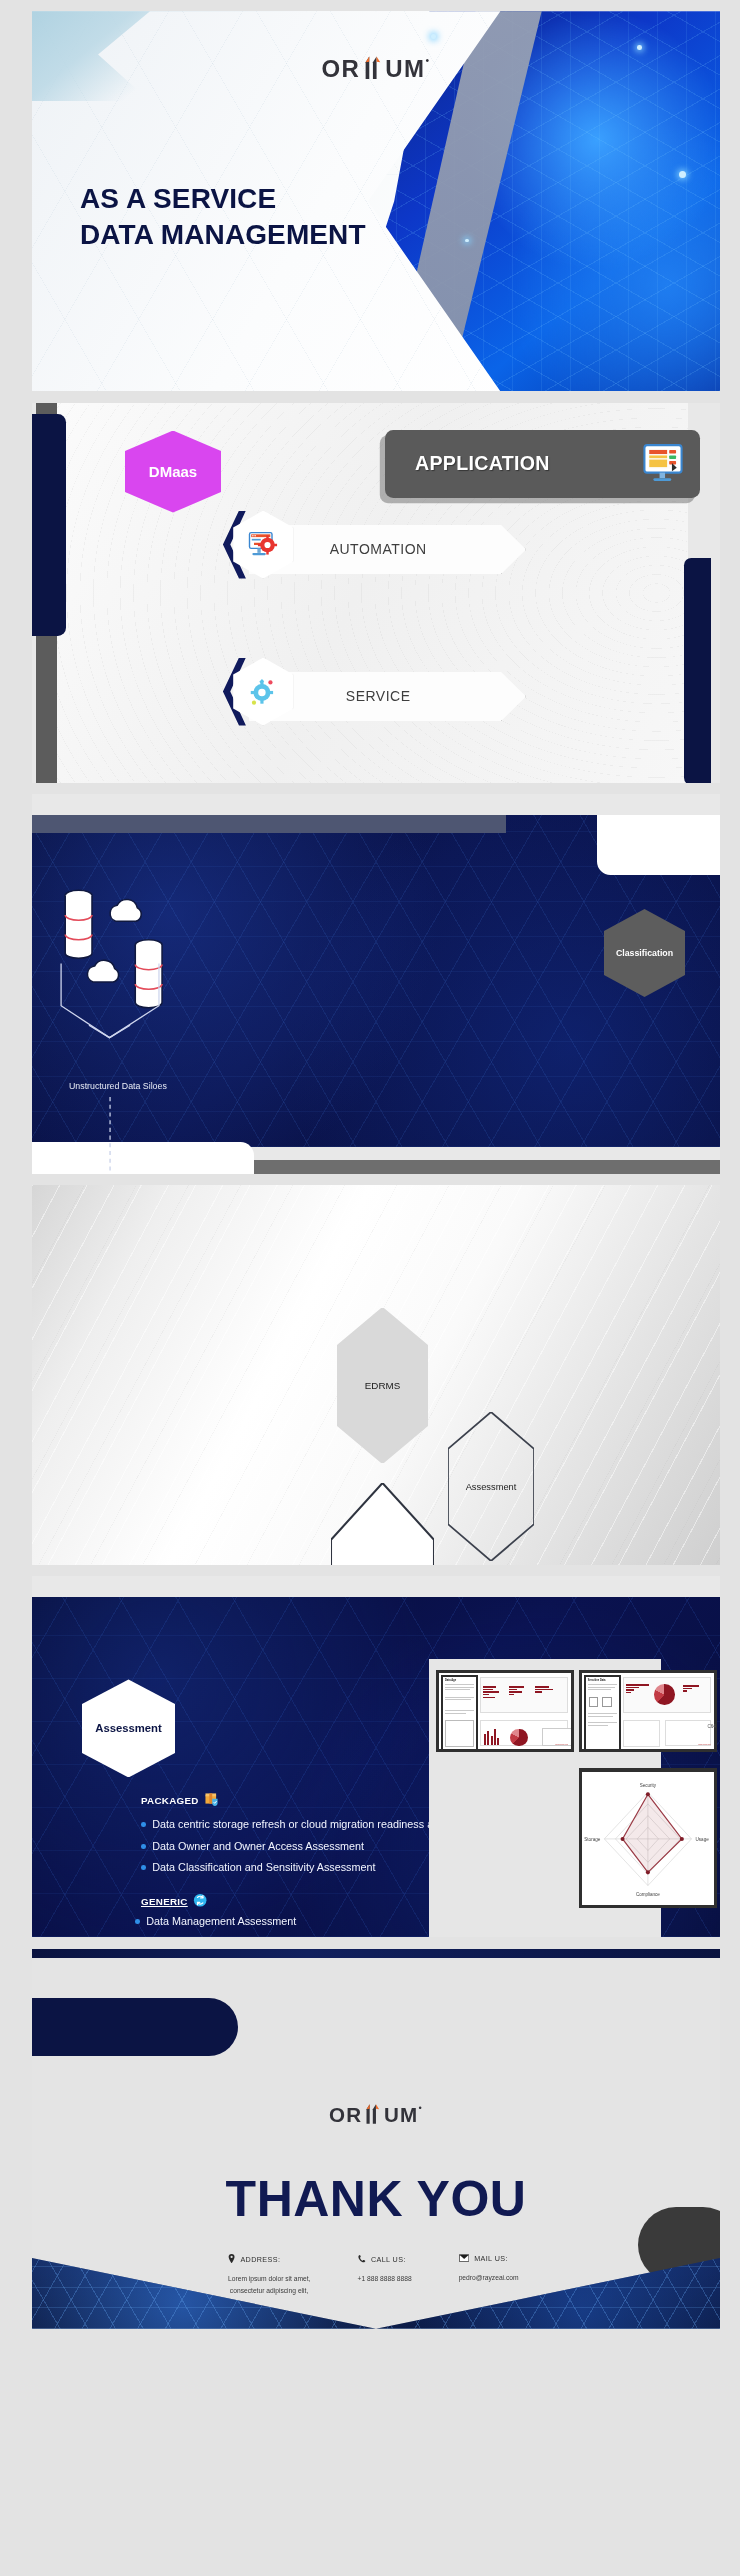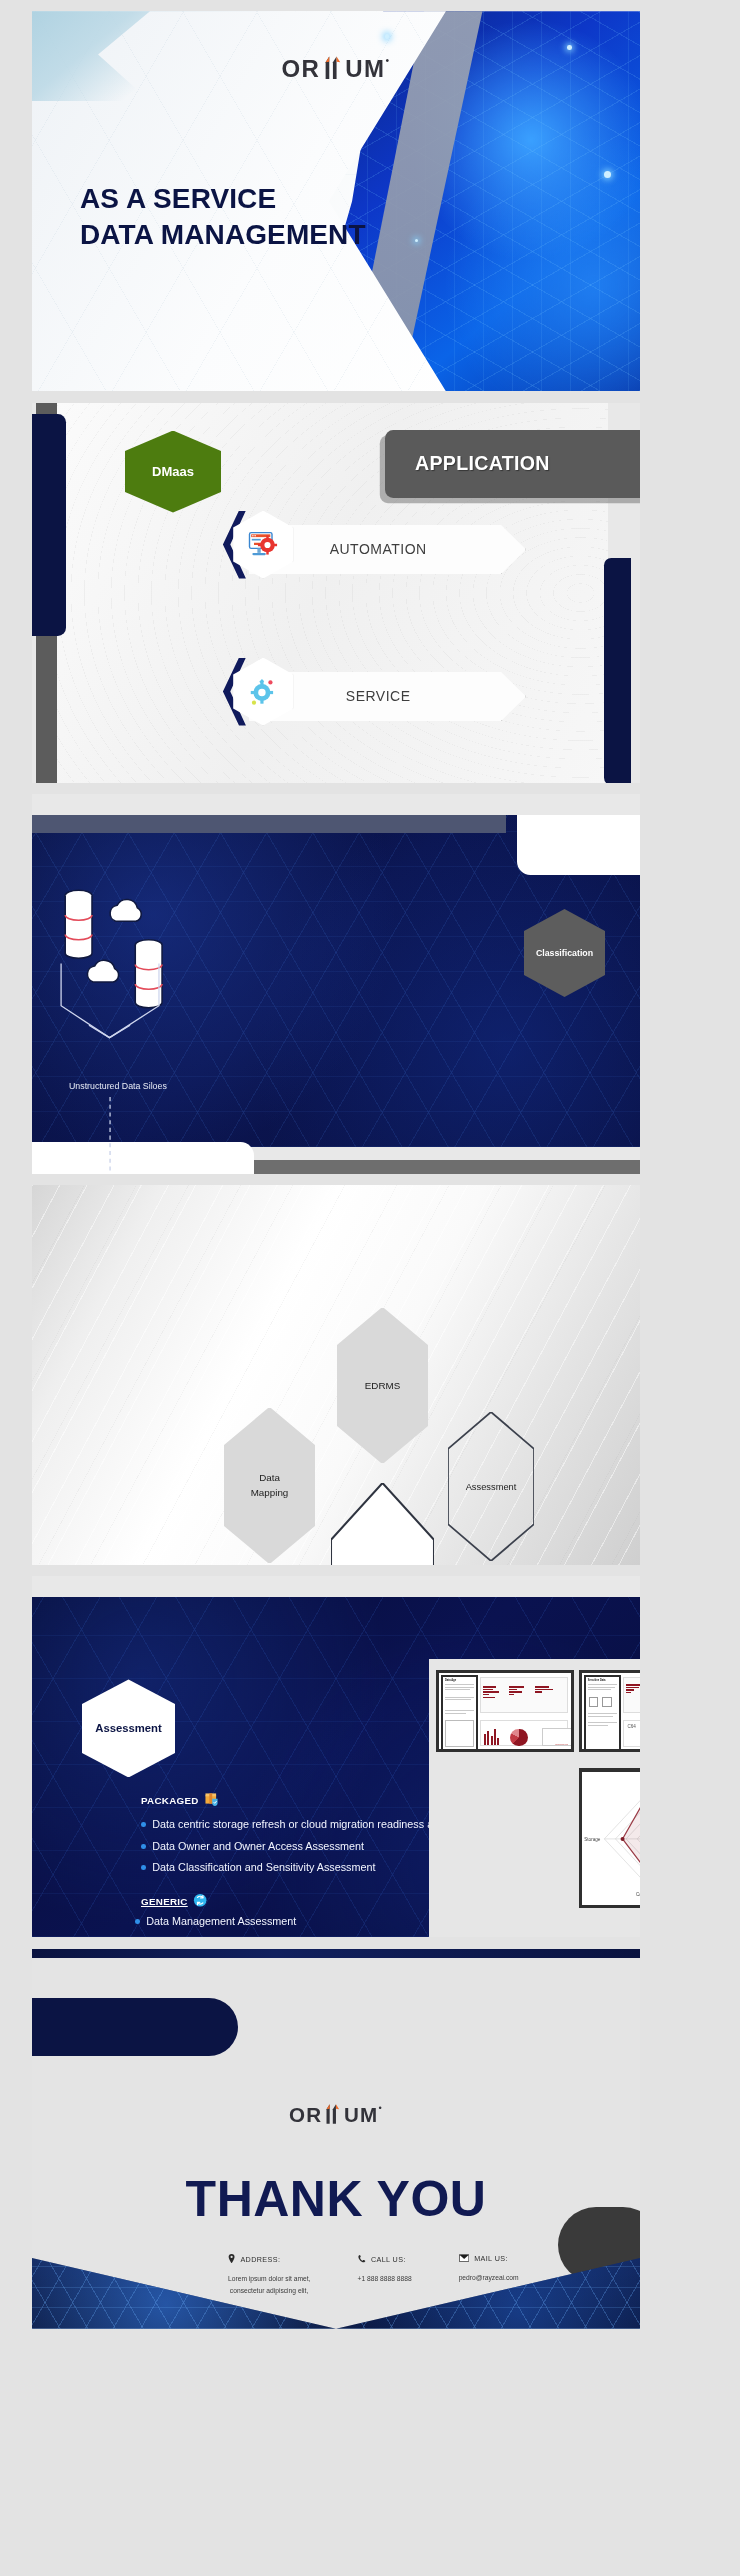--- a/index.html
+++ b/index.html
@@ -7,21 +7,21 @@
     width: 741px;
     background: #e3e3e3;
     font-family: "Liberation Sans", sans-serif;
   }
   body { padding: 11.3px 32px; }
 
   .deck { display: flex; flex-direction: column; gap: 11.3px; }
 
   .slide {
     position: relative;
-    width: 608px;
+    width: 688px;
     height: 381px;
     overflow: hidden;
     background: #fff;
   }
   .slide.s1 { height: 380px; }
   .slide.s2 { height: 380px; }
   .slide.s3 { height: 380px; }
   .slide.s4 { height: 380px; }
   .slide.s5 { height: 361px; }
   .slide.s6 { height: 380px; }
@@ -124,21 +124,21 @@
   .s2-navyR{
     position:absolute; right:9.3px; top:155px; width:27px; height:227px;
     background:#0b1444; border-radius:7.2px 0 0 7.2px;
   }
   .hexshape{
     clip-path: polygon(50% 0, 100% 25%, 100% 75%, 50% 100%, 0 75%, 0 25%);
     display:flex; align-items:center; justify-content:center; text-align:center;
   }
   .s2-dmaas{
     position:absolute; left:93px; top:28px; width:96px; height:82px;
-    background:#4d7c0f; color:#fff; font-weight:700; font-size:13px;
+    background:#d946ef; color:#fff; font-weight:700; font-size:15px;
   }
   .s2-appbar{
     position:absolute; left:353px; top:27px; width:315px; height:68px;
     background:#5a5a5a; border-radius:8.2px;
     box-shadow:-5.2px 5.2px 0 rgba(120,120,120,.55);
     display:flex; align-items:center; justify-content:space-between;
     padding:0 15.5px 0 30px;
   }
   .s2-appbar .t{ color:#fff; font-weight:800; font-size:19.6px; letter-spacing:0.3px;
     text-shadow:1px 1px 1px rgba(0,0,0,.4); }
@@ -481,26 +481,20 @@
   <section class="slide s4">
     <div class="s4-streaks"></div>
 
     <div class="hexo" style="left:305px;top:123px;width:91px;height:155px;">
       <svg viewBox="0 0 100 170" preserveAspectRatio="none">
           <polygon points="50,0 100,42 100,128 50,170 0,128 0,42" fill="#d9d9d9" stroke="#d9d9d9" stroke-width="2"></polygon>
         </svg>
       <span style="font-size:9.8px;color:#1c1c1c;">EDRMS</span>
     </div>
 
-    <div class="hexo" style="left:192px;top:223px;width:91px;height:155px;">
-      <svg viewBox="0 0 100 170" preserveAspectRatio="none">
-          <polygon points="50,0 100,42 100,128 50,170 0,128 0,42" fill="#d9d9d9" stroke="#d9d9d9" stroke-width="2"></polygon>
-        </svg>
-      <span style="font-size:9.8px;color:#1c1c1c;line-height:1.45;">Data<br>Mapping</span>
-    </div>
 
     <div class="hexo" style="left:416px;top:227px;width:86px;height:149px;">
       <svg viewBox="0 0 100 170" preserveAspectRatio="none">
           <polygon points="50,0 100,42 100,128 50,170 0,128 0,42" fill="none" stroke="#3c414d" stroke-width="2"></polygon>
         </svg>
       <span style="font-size:9.3px;color:#1c1c1c;">Assessment</span>
     </div>
 
     <div class="hexo" style="left:299px;top:298px;width:103px;height:227px;">
       <svg viewBox="0 0 100 220" preserveAspectRatio="none">

